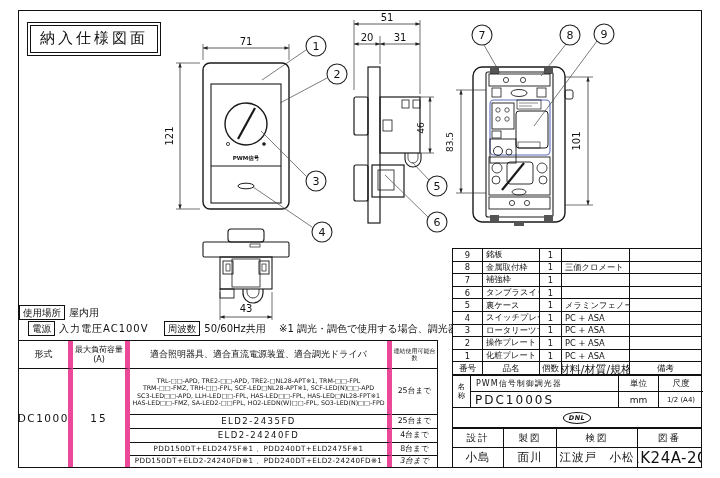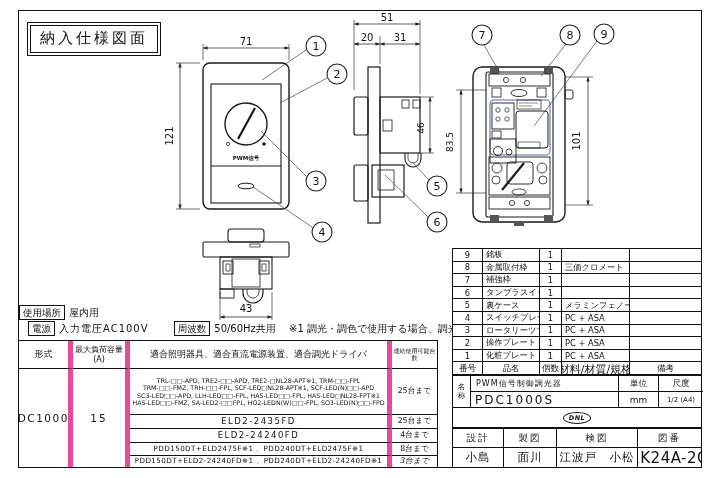--- a/index.html
+++ b/index.html
@@ -259,21 +259,21 @@
       <text class="callout-num" x="570" y="39" text-anchor="middle">8</text>
       <circle cx="604" cy="34" r="10" fill="#fff" stroke="#222" stroke-width="1.1"></circle>
       <text class="callout-num" x="604" y="38" text-anchor="middle">9</text>
     </g>
   </svg>
 
   <div class="usage-line" style="left:12px; top:305px;margin-left:7px;">
     <span class="boxed">使用場所</span><span>屋内用</span>
   </div>
   <div class="usage-line" style="left:28px; top:321px;">
-    <span class="boxed">電源</span><span style="margin-right:22px; letter-spacing:1px;">入力電圧AC100V</span>
+    <span class="boxed">電源</span><span style="margin-right:12px; letter-spacing:1px;">入力電圧AC100V</span>
     <span class="boxed">周波数</span><span>50/60Hz共用</span>
     <span class="note">※1 調光・調色で使用する場合、調光器が2台必要です。</span>
   </div>
 
   <div class="spec">
     <div class="c hdr">形式</div>
     <div class="c hdr-small">
       <div>最大負荷容量</div>
       <div>(A)</div>
     </div>

